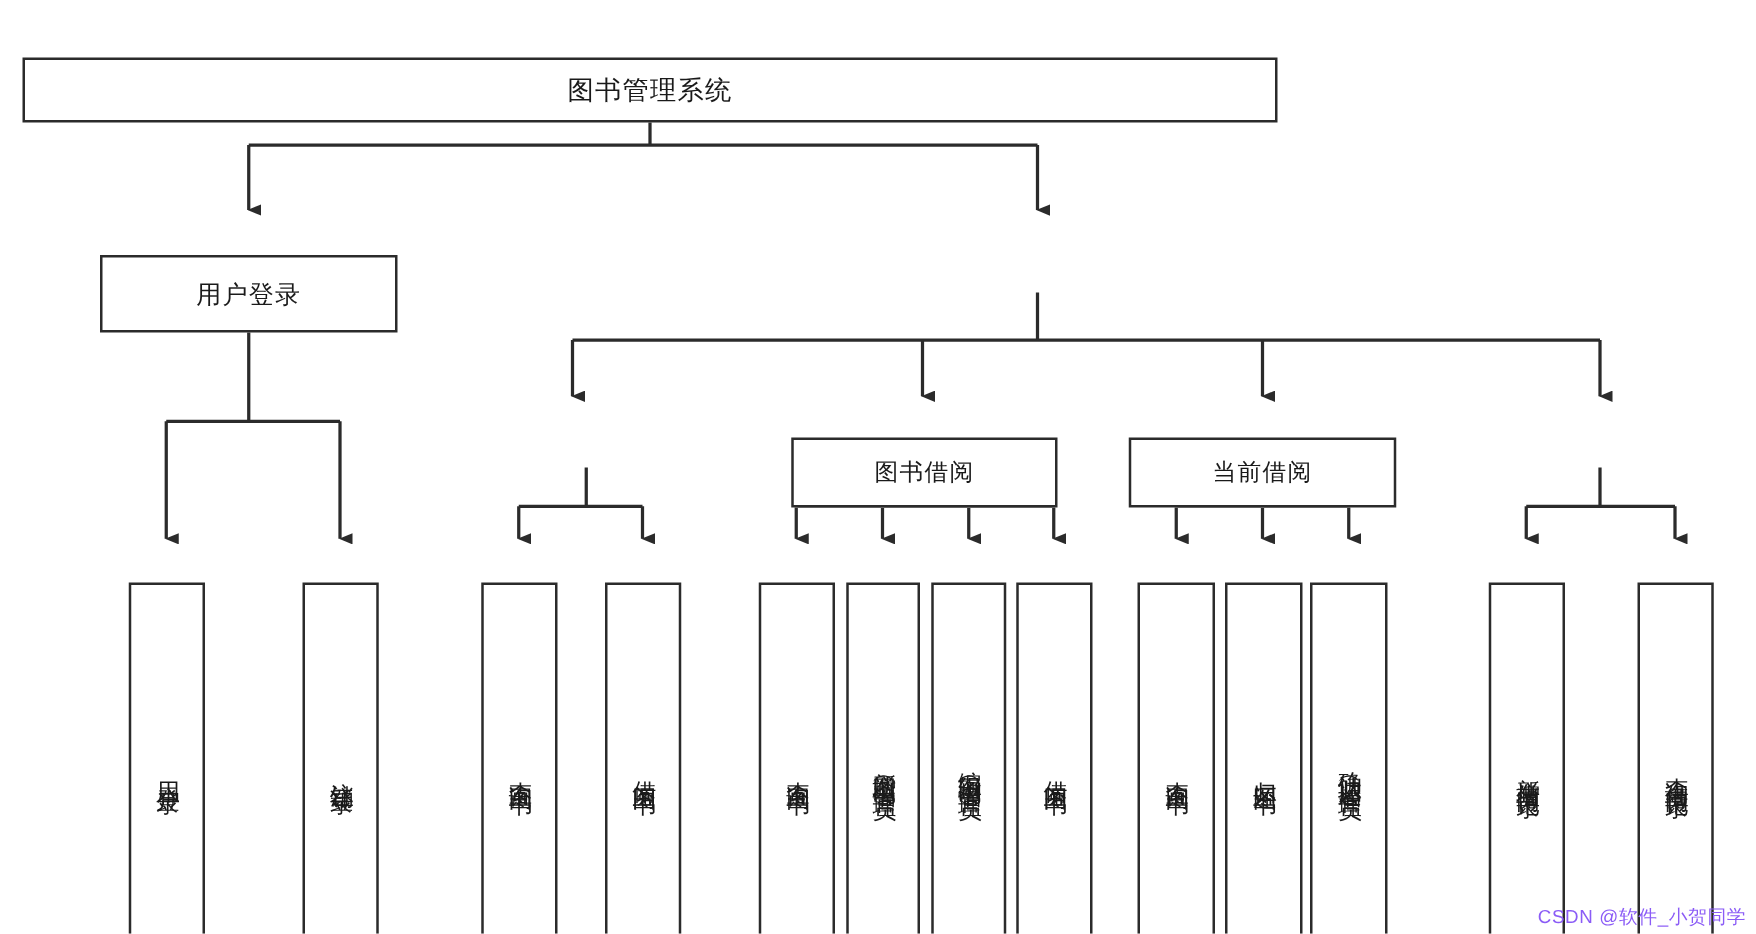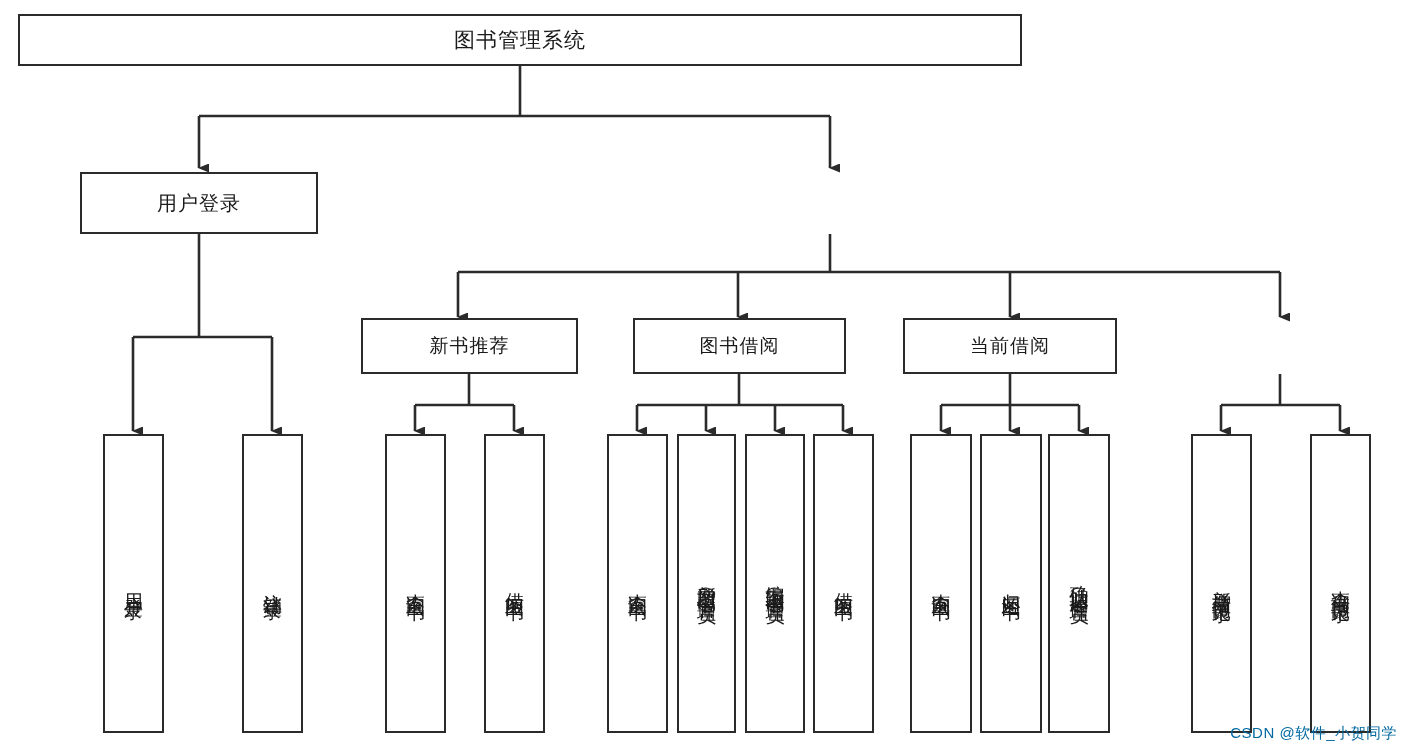--- a/index.html
+++ b/index.html
@@ -30,20 +30,21 @@
     position: absolute;
     box-sizing: border-box;
     border: 2px solid #2b2b2b;
     background: #ffffff;
     display: flex;
     align-items: center;
     justify-content: center;
     text-align: center;
     color: #1a1a1a;
     z-index: 2;
+    margin-top: 32px;
   }
   .node.level0 {
     font-size: 21px;
   }
   .node.level1 {
     font-size: 20px;
   }
   .node.level2 {
     font-size: 19px;
   }
@@ -60,21 +61,21 @@
   }
   .hlabel {
     white-space: nowrap;
     letter-spacing: 1px;
   }
   .watermark {
     position: absolute;
     right: 8px;
     bottom: 4px;
     font-size: 15px;
-    color: #0369a1;
+    color: #8b5cf6;
     letter-spacing: 0.5px;
     z-index: 5;
     white-space: nowrap;
   }
 </style>
 </head>
 <body>
 
 <div id="canvas">
 
@@ -129,23 +130,20 @@
   </svg>
 
   <div class="node level0" style="left:18px; top:14px; width:1004px; height:52px;">
     <span class="hlabel">图书管理系统</span>
   </div>
 
   <div class="node level1" style="left:80px; top:172px; width:238px; height:62px;">
     <span class="hlabel">用户登录</span>
   </div>
 
-  <div class="node level2" style="left:361px; top:318px; width:217px; height:56px;">
-    <span class="hlabel">新书推荐</span>
-  </div>
   <div class="node level2" style="left:903px; top:318px; width:214px; height:56px;">
     <span class="hlabel">当前借阅</span>
   </div>
   <div class="node level2" style="left:633px; top:318px; width:213px; height:56px;">
     <span class="hlabel">图书借阅</span>
   </div>
 
   <div class="node leaf" style="left:103px; top:434px; width:61px; height:299px;">
     <span class="vlabel">用户登录</span>
   </div>

